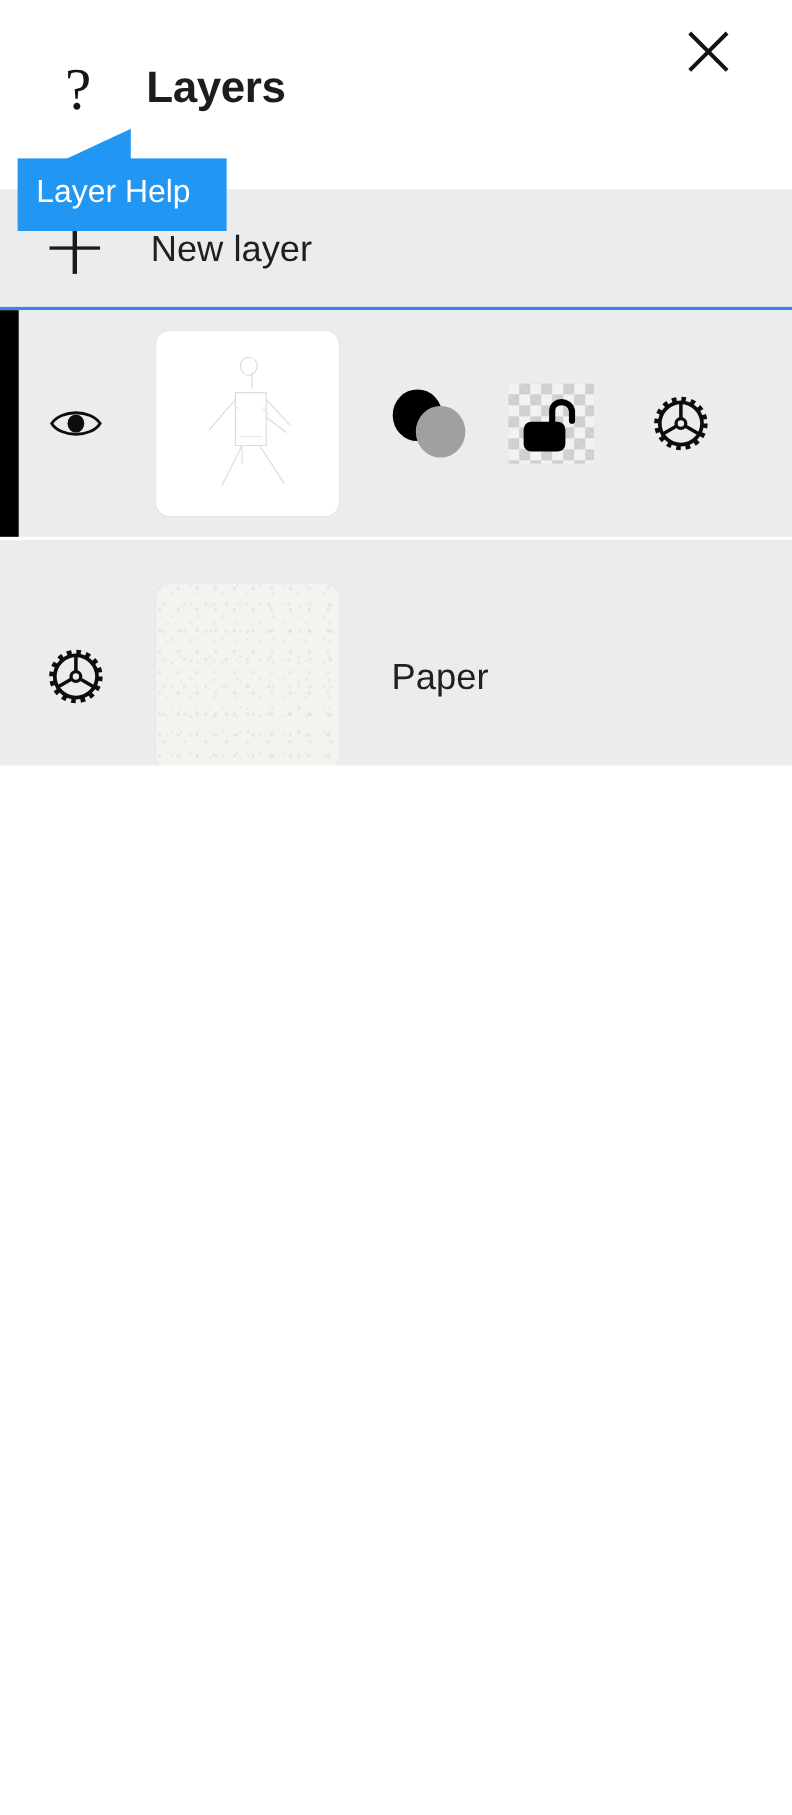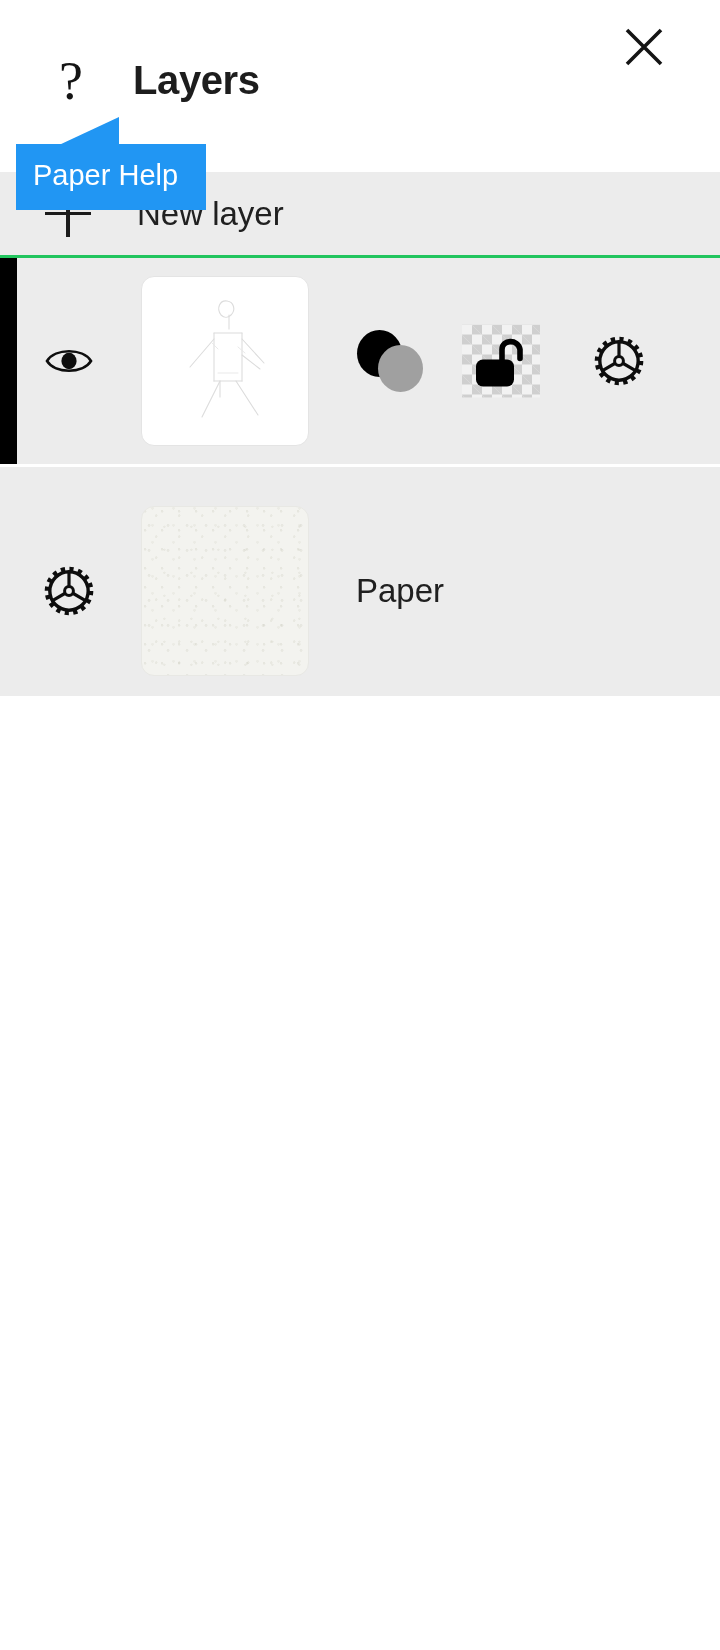--- a/index.html
+++ b/index.html
@@ -103,22 +103,22 @@
     white-space: nowrap;
   }
 
   
   .layer-row {
     position: relative;
     background: #ececec;
     box-sizing: border-box;
   }
   .row-new-layer {
-    height: 86px;
-    border-bottom: 3px solid #22c55e;
+    height: 110px;
+    border-bottom: 3px solid #3b82f6;
   }
   .row-layer {
     height: 209px;
     border-bottom: 3px solid #ffffff;
   }
   .row-paper {
     height: 248px;
   }
 
   .select-bar {
@@ -400,18 +400,18 @@
       </svg>
     </div>
 
     <div class="thumb thumb-paper"></div>
 
     <div class="paper-label">Paper</div>
   </div>
 
   <div class="tooltip-wrap">
     <div class="tooltip-pointer"></div>
-    <div class="tooltip-body">Paper Help</div>
+    <div class="tooltip-body">Layer Help</div>
   </div>
 
 </div>
 
 <div class="canvas-area"></div>
 
 </body></html>

